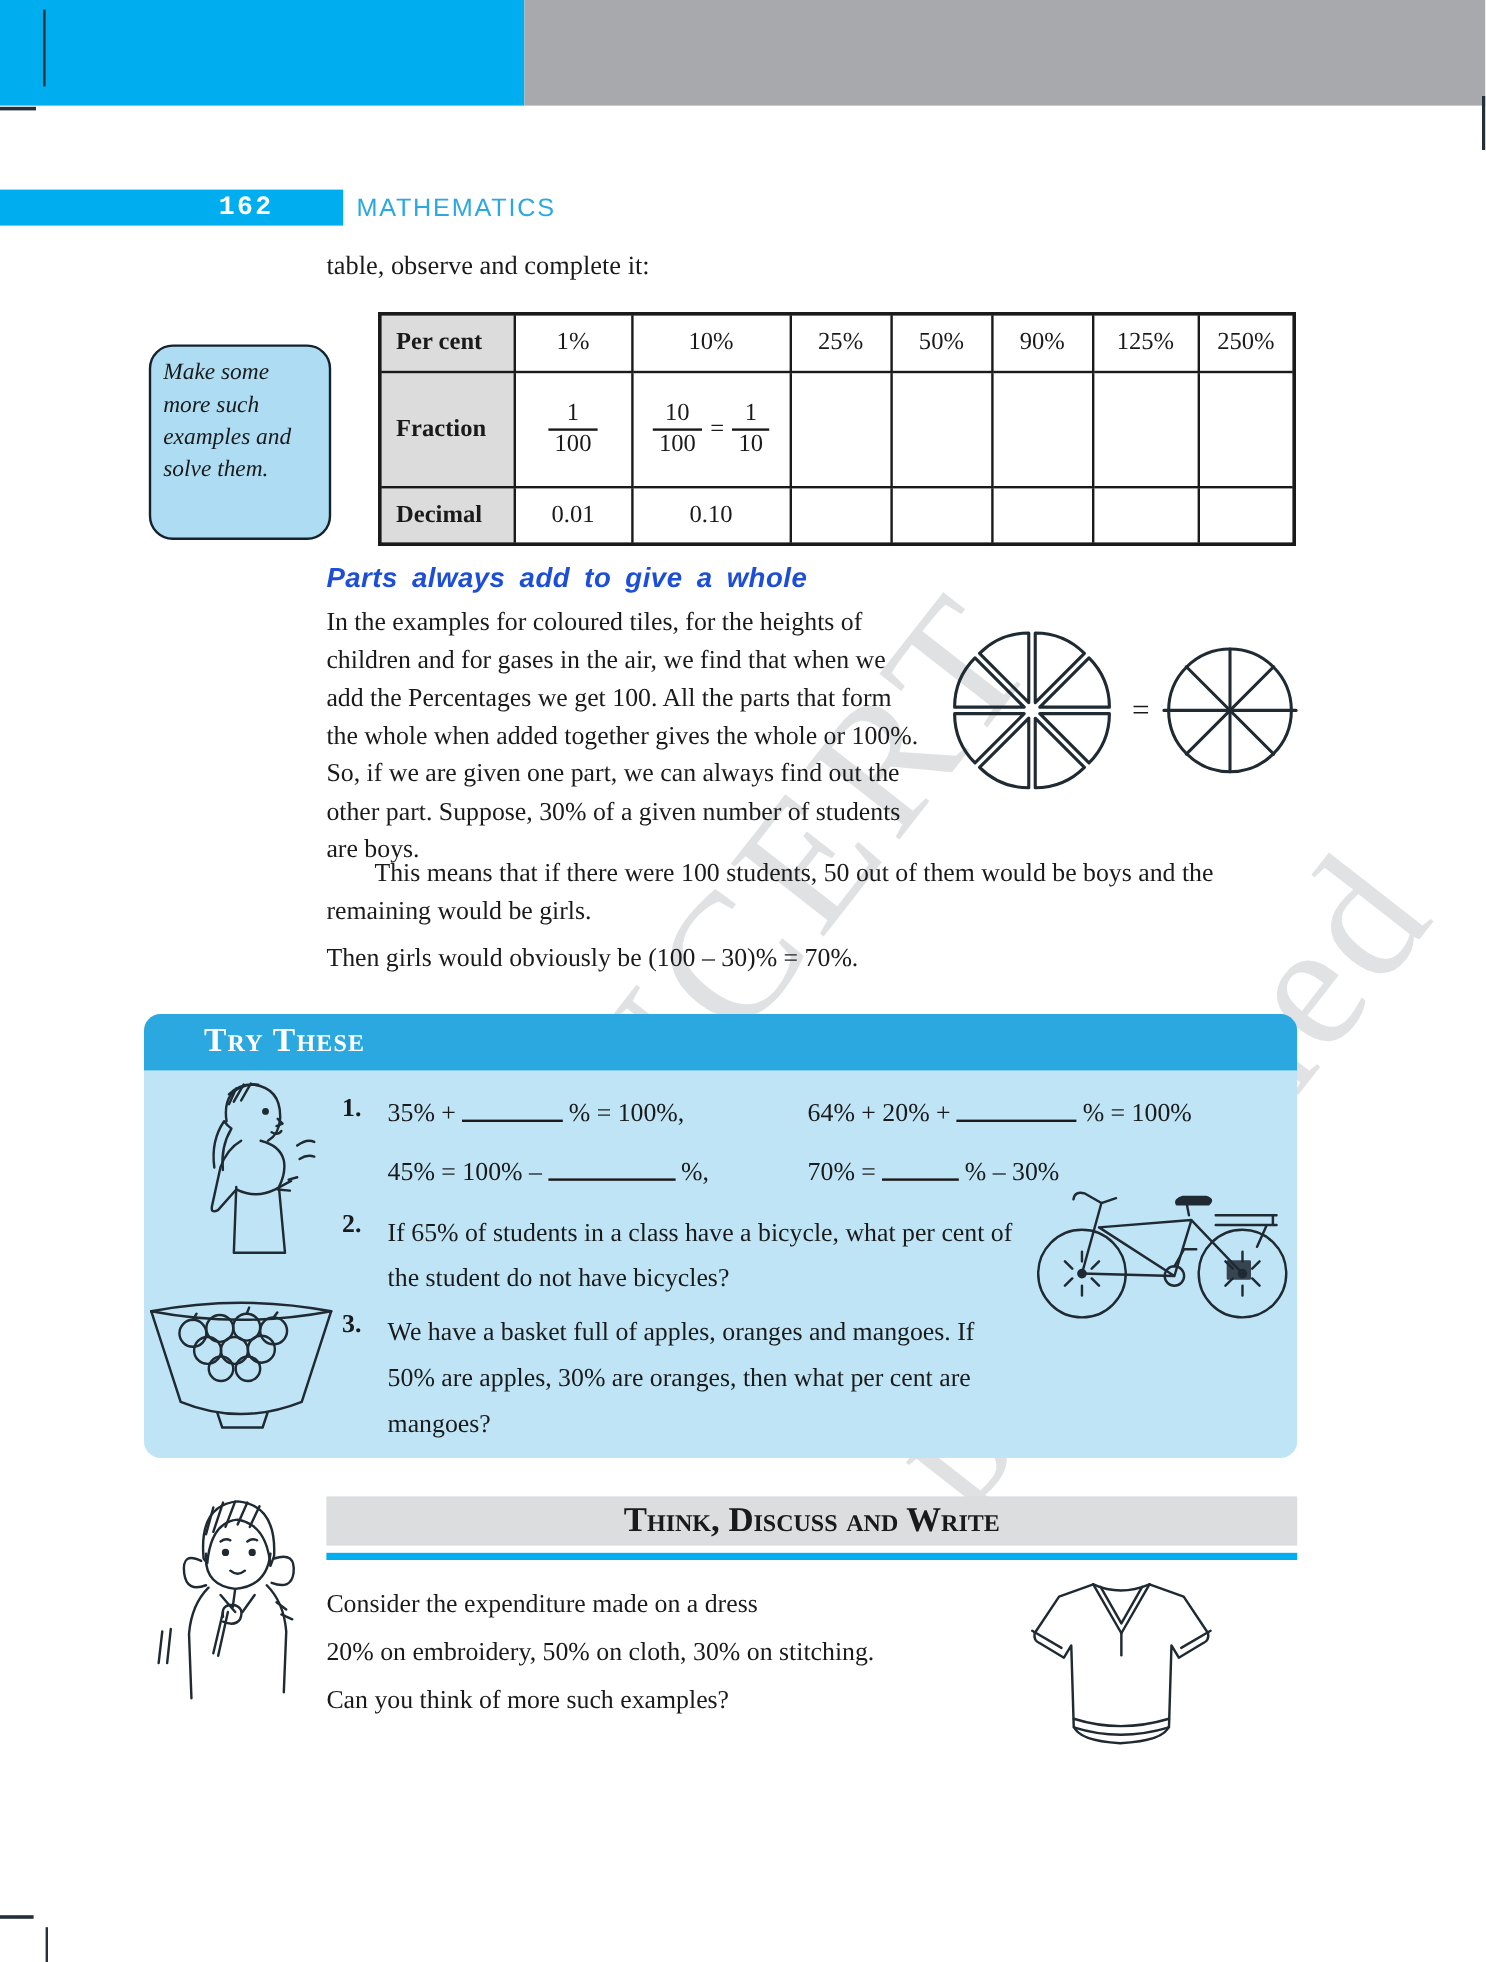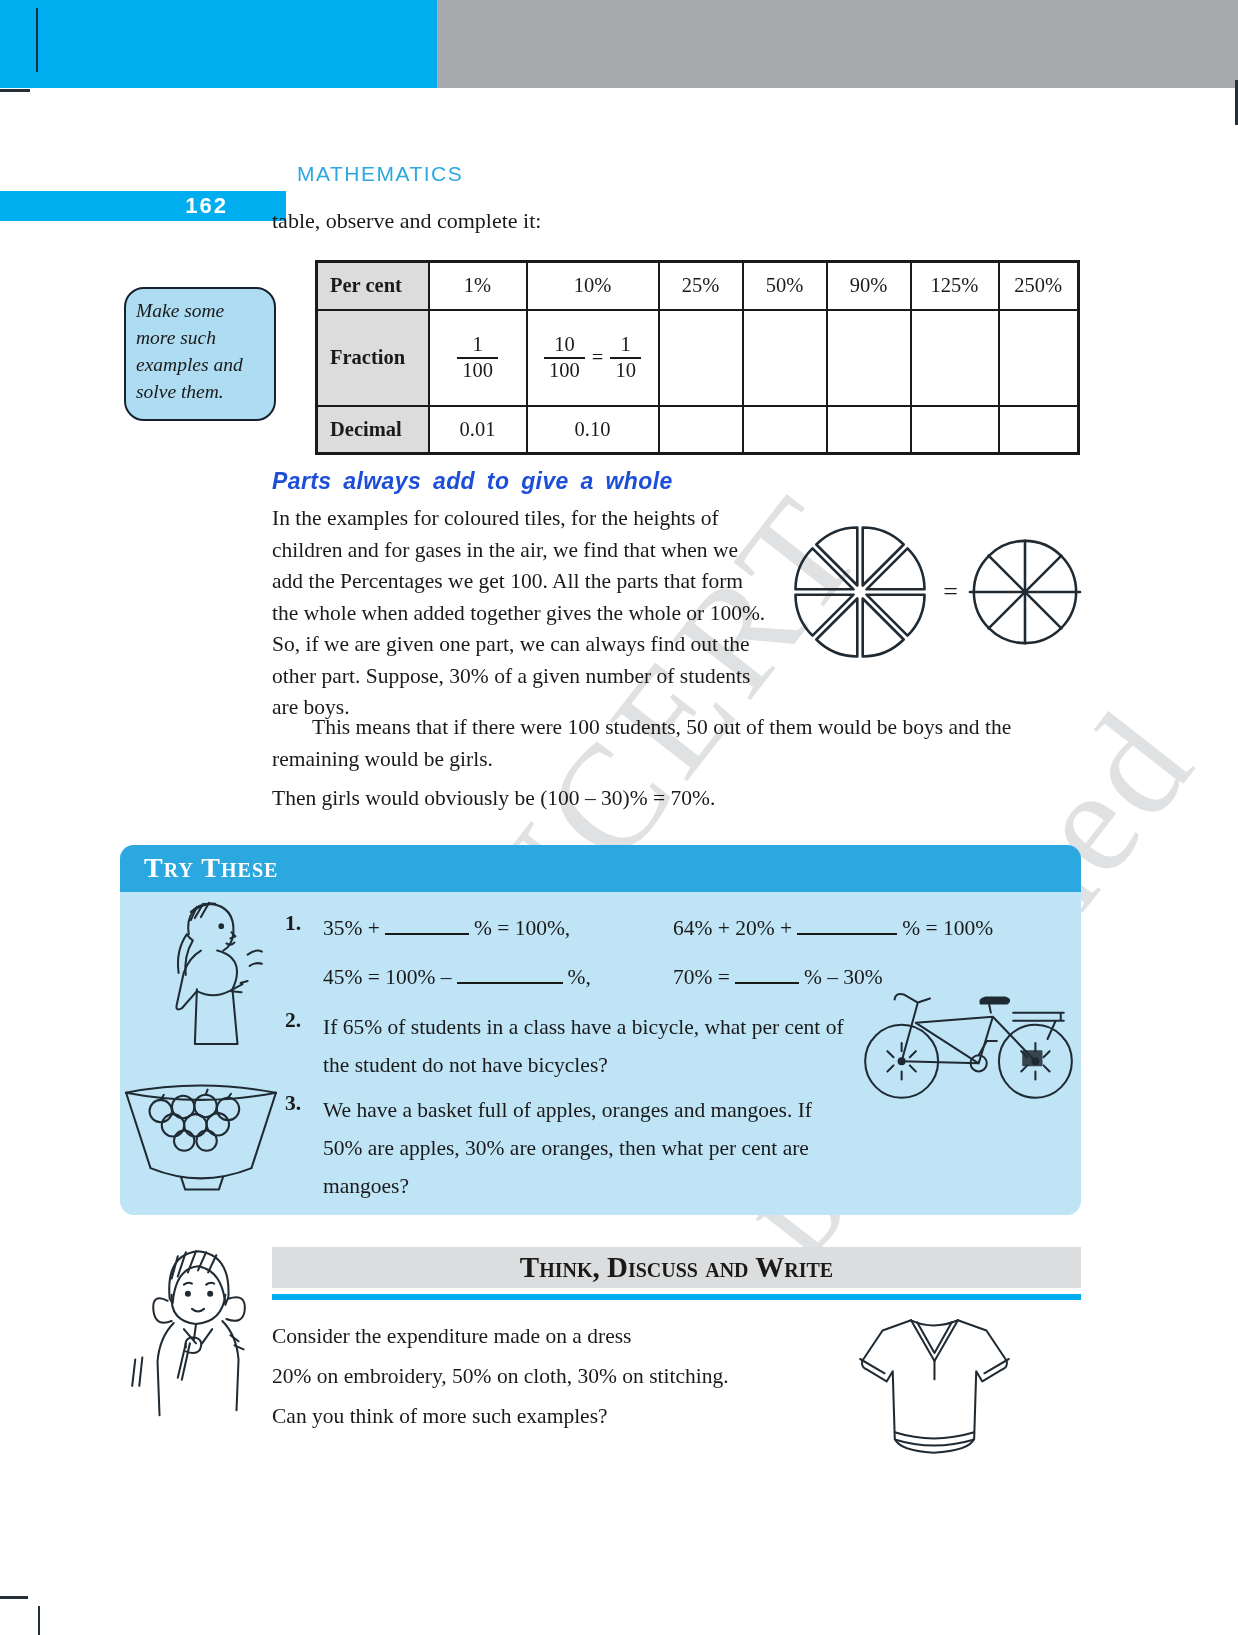--- a/index.html
+++ b/index.html
@@ -14,29 +14,29 @@
   .cm{position:absolute;background:#23303a;}
 
   
   .wm{position:absolute;color:#c6cacc;opacity:.55;font-family:"Liberation Serif",serif;
       white-space:nowrap;transform-origin:left top;pointer-events:none;}
   .wm1{left:436px;top:880px;transform:rotate(-52deg);font-size:150px;letter-spacing:10px;}
   .wm2{left:700px;top:1180px;transform:rotate(-52deg);font-size:150px;letter-spacing:6px;}
 
   
   .pagenum-bar{position:absolute;left:0;top:158px;width:286px;height:30px;background:#00AEEF;
-      color:#fff;font-family:Liberation Sans, sans-serif;font-weight:bold;font-size:22px;
-      line-height:30px;text-align:right;padding-right:58px;box-sizing:border-box;letter-spacing:2px;margin-top:33px;}
+      color:#fff;font-family:Liberation Mono, monospace;font-weight:bold;font-size:22px;
+      line-height:30px;text-align:right;padding-right:58px;box-sizing:border-box;letter-spacing:2px;}
   .subject{position:absolute;left:297px;top:158px;height:30px;line-height:32px;color:#2BA8E0;
       font-family:"Liberation Sans",sans-serif;font-size:21px;letter-spacing:1.5px;}
 
   .intro{position:absolute;left:272px;top:208px;font-size:22px;}
 
   
-  .bubble{position:absolute;left:124px;top:287px;width:152px;height:134px;background:#AEDCF2;
+  .bubble{position:absolute;left:124px;top:287px;width:152px;height:163px;background:#AEDCF2;
       border:2.5px solid #15222e;border-radius:20px;padding:9px 10px;box-sizing:border-box;
       font-style:italic;font-size:19.5px;line-height:1.38;}
 
   
   .ptable{position:absolute;left:315px;top:260px;border-collapse:collapse;font-size:20.5px;
       border:3px solid #1a1a1a;}
   .ptable td{border:2px solid #1a1a1a;text-align:center;vertical-align:middle;background:#fff;padding:2px 6px;}
   .ptable td.rowhead{background:#DCDCDC;font-weight:bold;text-align:left;padding-left:12px;}
   .ptable tr.r-head{height:48px;}
   .ptable tr.r-frac{height:96px;}
@@ -53,21 +53,21 @@
   .pies{float:right;width:308px;height:166px;margin:6px 0 4px 10px;display:flex;align-items:center;
       justify-content:flex-end;gap:8px;}
   .pies .eq{font-size:26px;}
   .para2{position:absolute;left:272px;top:712px;width:812px;font-size:21.5px;line-height:31.5px;text-indent:40px;}
   .para3{position:absolute;left:272px;top:786px;font-size:21.5px;}
 
   
   .trybox{position:absolute;left:120px;top:845px;width:961px;height:370px;border-radius:14px;
       background:#BFE4F6;overflow:hidden;}
   .tryhead{height:47px;background:#2BA8E0;color:#fff;font-weight:bold;font-variant:small-caps;
-      font-size:28px;line-height:45px;padding-left:24px;letter-spacing:1px;}
+      font-size:28px;line-height:45px;padding-left:50px;letter-spacing:1px;}
   .qnum{position:absolute;font-weight:bold;font-size:21.5px;}
   .qtext{position:absolute;font-size:21.5px;}
   .blank{display:inline-block;border-bottom:2px solid #1a1a1a;height:1.0em;vertical-align:baseline;margin:0 5px;}
   .qblock{position:absolute;font-size:21.5px;line-height:38px;width:524px;}
 
   .illus{position:absolute;}
   .illus svg{display:block;}
   .sk{stroke:#1f2a33;stroke-width:2;fill:none;stroke-linecap:round;stroke-linejoin:round;}
 
   

